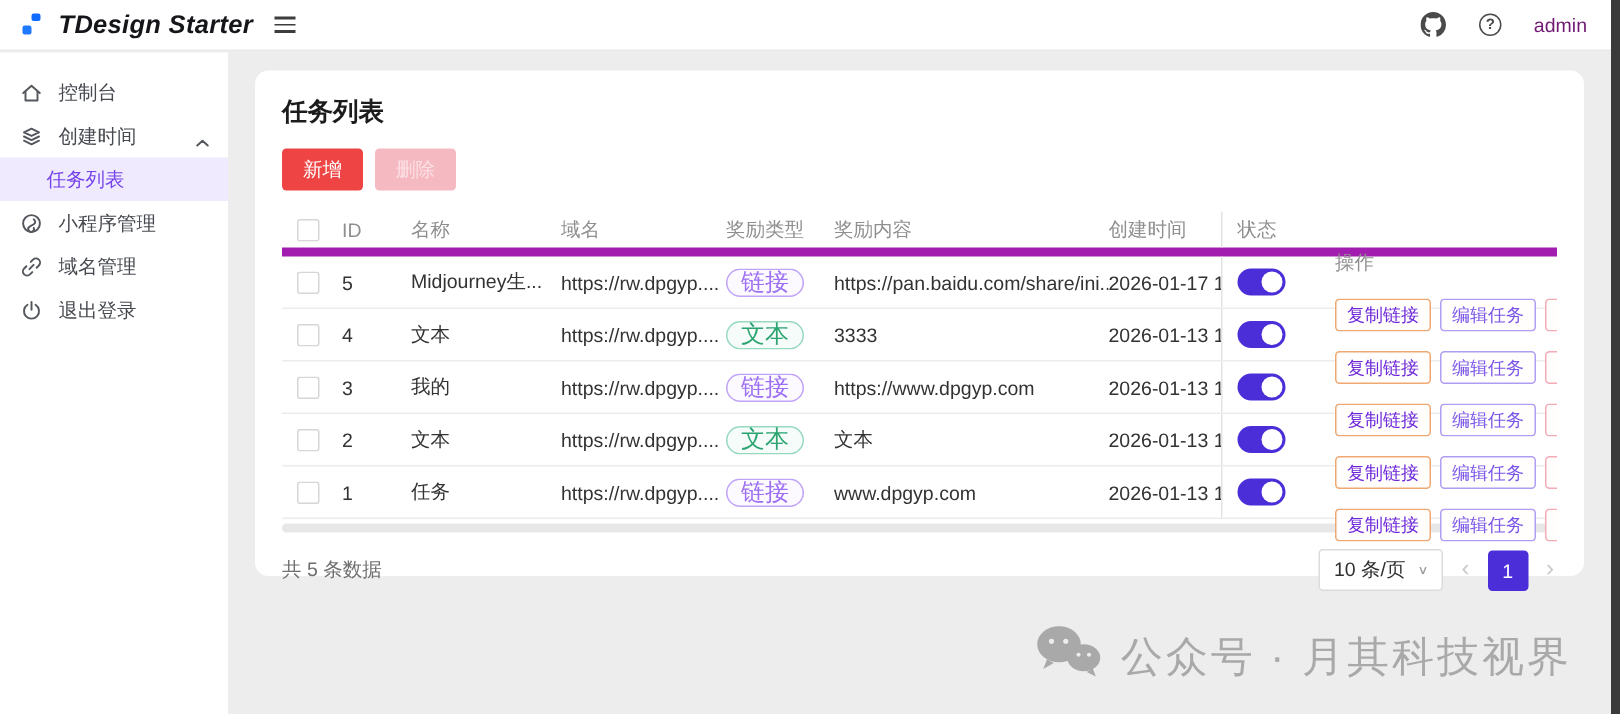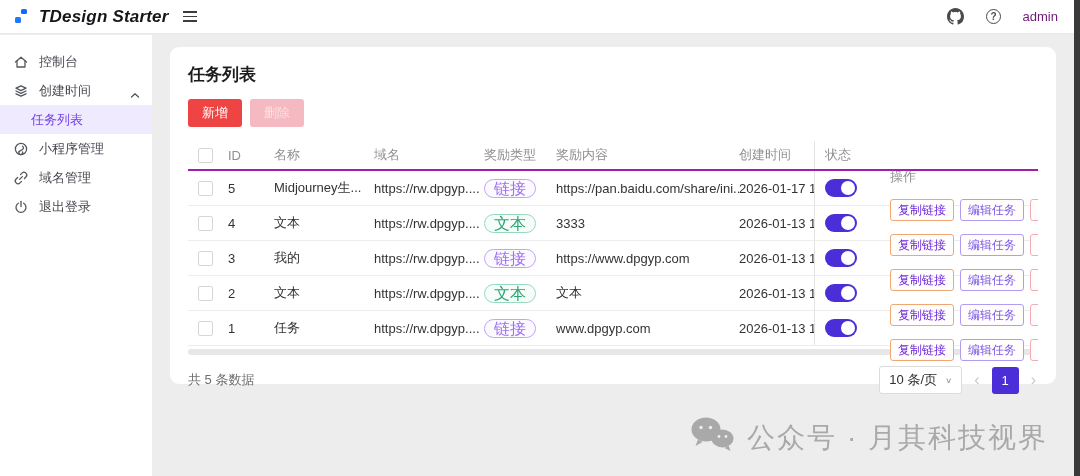--- a/index.html
+++ b/index.html
@@ -36,21 +36,21 @@
   .card { position:absolute; left:170px; top:47px; width:886px; height:337px; background:#fff; border-radius:9px; padding:16px 18px 0 18px; }
   .card-title { font-size:17px; font-weight:bold; color:#1c1c1c; }
   .btn-row { margin-top:13px; display:flex; gap:8px; }
   .btn { border:none; border-radius:3px; font-size:13px; padding:5px 14px; cursor:pointer; font-family:inherit; }
   .btn-primary { background:#ef4444; color:#fff; }
   .btn-danger-disabled { background:#f5b9c2; color:#fbe0e4; cursor:not-allowed; }
 
   
   .table { margin-top:14px; font-size:13px; }
   .tr { display:flex; align-items:center; height:35px; border-bottom:1px solid #ececec; }
-  .tr.head { height:30px; color:#8f8f8f; border-bottom:2px solid #a21caf; }
+  .tr.head { height:30px; color:#8f8f8f; border-bottom:6px solid #a21caf; }
   .td { overflow:hidden; white-space:nowrap; padding-right:6px; }
   .c-check { width:40px; flex:0 0 40px; display:flex; align-items:center; padding-left:10px; }
   .c-id { width:46px; flex:0 0 46px; }
   .c-name { width:100px; flex:0 0 100px; }
   .c-domain { width:110px; flex:0 0 110px; }
   .c-type { width:72px; flex:0 0 72px; }
   .c-content { width:183px; flex:0 0 183px; }
   .c-created { width:75px; flex:0 0 75px; }
   .c-status { width:58px; flex:0 0 58px; align-self:stretch; display:flex; align-items:center; border-left:1px solid #e3e3e3; padding-left:10px; }
   .c-actions { flex:1; display:flex; gap:6px; padding-left:18px;margin-top:44px; }

